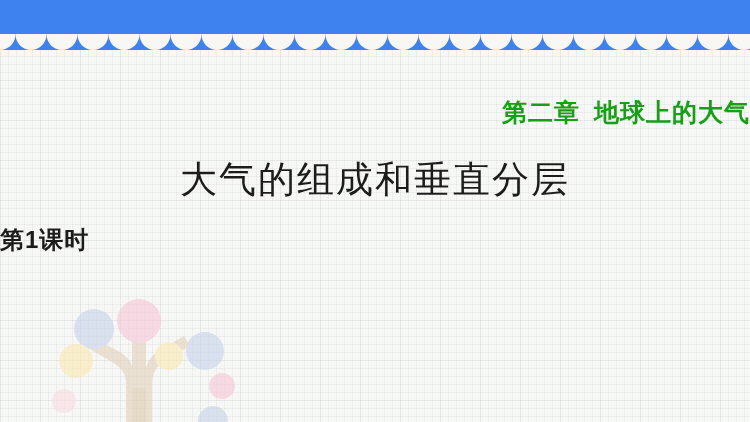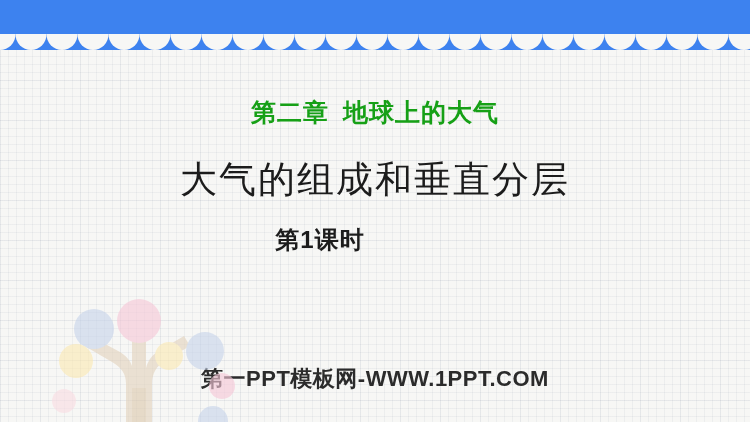--- a/index.html
+++ b/index.html
@@ -57,21 +57,21 @@
     font-size: 0;
   }
   .scallops svg { display: block; }
 
   
   .chapter-line {
     position: absolute;
     top: 96px;
     left: 0;
     width: 750px;
-    text-align: center;
+    text-align: right;
     color: #16a016;
     font-size: 25px;
     font-weight: bold;
     letter-spacing: 1px;
     white-space: nowrap;
   }
   .chapter-line .chapter-no { margin-right: 14px; }
 
   .main-title {
     position: absolute;
@@ -84,27 +84,25 @@
     font-weight: normal;
     letter-spacing: 2px;
     white-space: nowrap;
   }
 
   .sub-title {
     position: absolute;
     top: 224px;
     left: 0;
     width: 602px;
-    text-align: center;
     color: #1c1c1c;
     font-size: 24px;
     font-weight: bold;
     letter-spacing: 1px;
     white-space: nowrap;
-    padding-left: 19px;
   }
 
   .footer-credit {
     position: absolute;
     top: 364px;
     left: 0;
     width: 750px;
     text-align: center;
     color: #2b2b2b;
     font-size: 22px;
@@ -150,21 +148,20 @@
   </div>
 
   <div class="chapter-line">
     <span class="chapter-no">第二章</span><span>地球上的大气</span>
   </div>
 
   <div class="main-title">大气的组成和垂直分层</div>
 
   <div class="sub-title">第1课时</div>
 
-  <div class="footer-credit">第一PPT模板网-WWW.1PPT.COM</div>
 
   <div class="tree-deco">
     <svg width="210" height="150" viewBox="0 0 210 150" xmlns="http://www.w3.org/2000/svg">
       <g>
         <path d="M88,150 L88,96 C88,86 84,80 74,74 L50,60 L56,50 L82,64 C88,68 92,72 94,78 L94,52 L108,52 L108,80
                  C110,72 115,66 122,62 L146,48 L152,58 L128,72 C118,78 114,86 114,96 L114,150 Z" fill="#e3d3bd"></path>
         <path d="M94,150 L94,100 L108,100 L108,150 Z" fill="#dcc9ae"></path>
       </g>
       <g>
         <circle cx="56" cy="41" r="20" fill="#c7d4ea"></circle>

